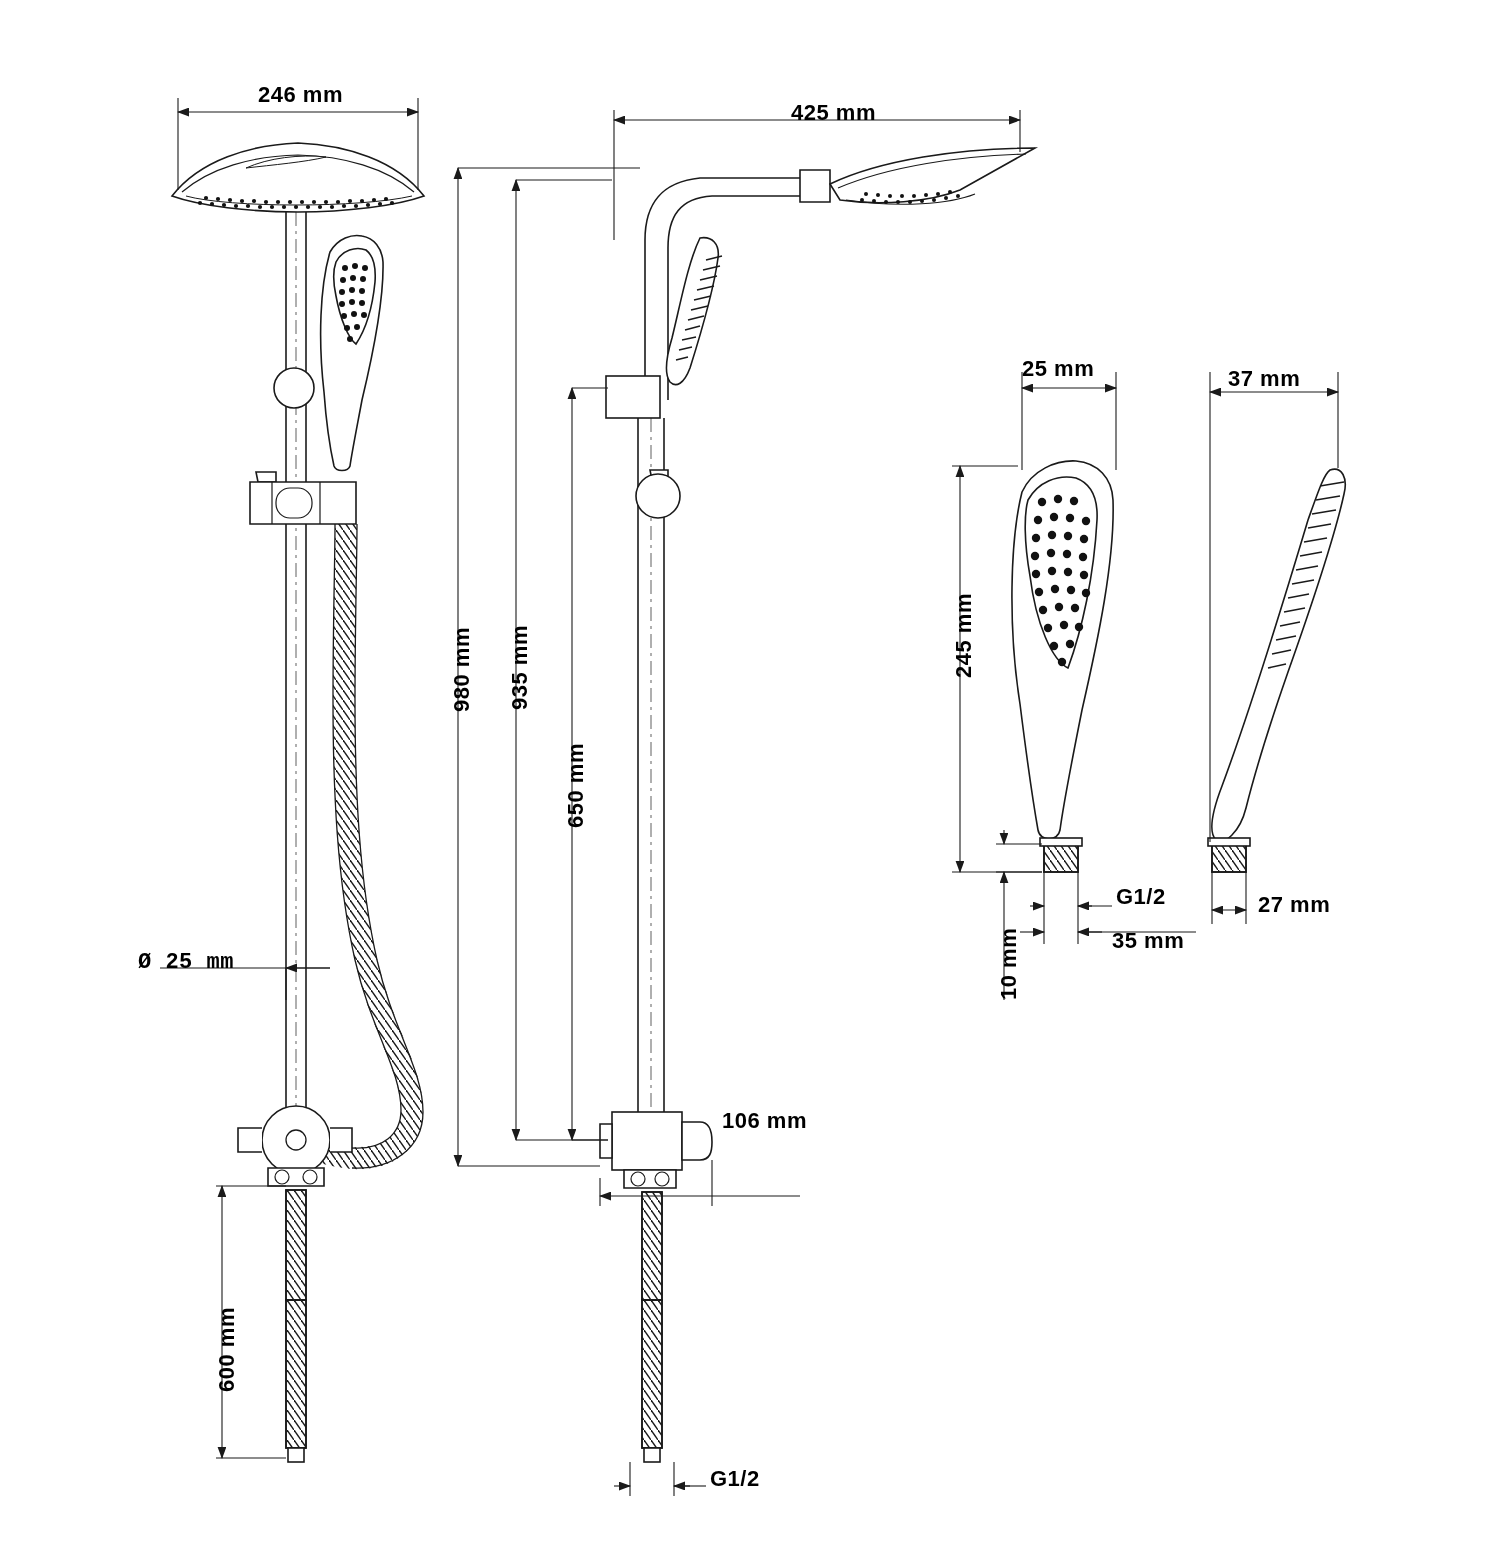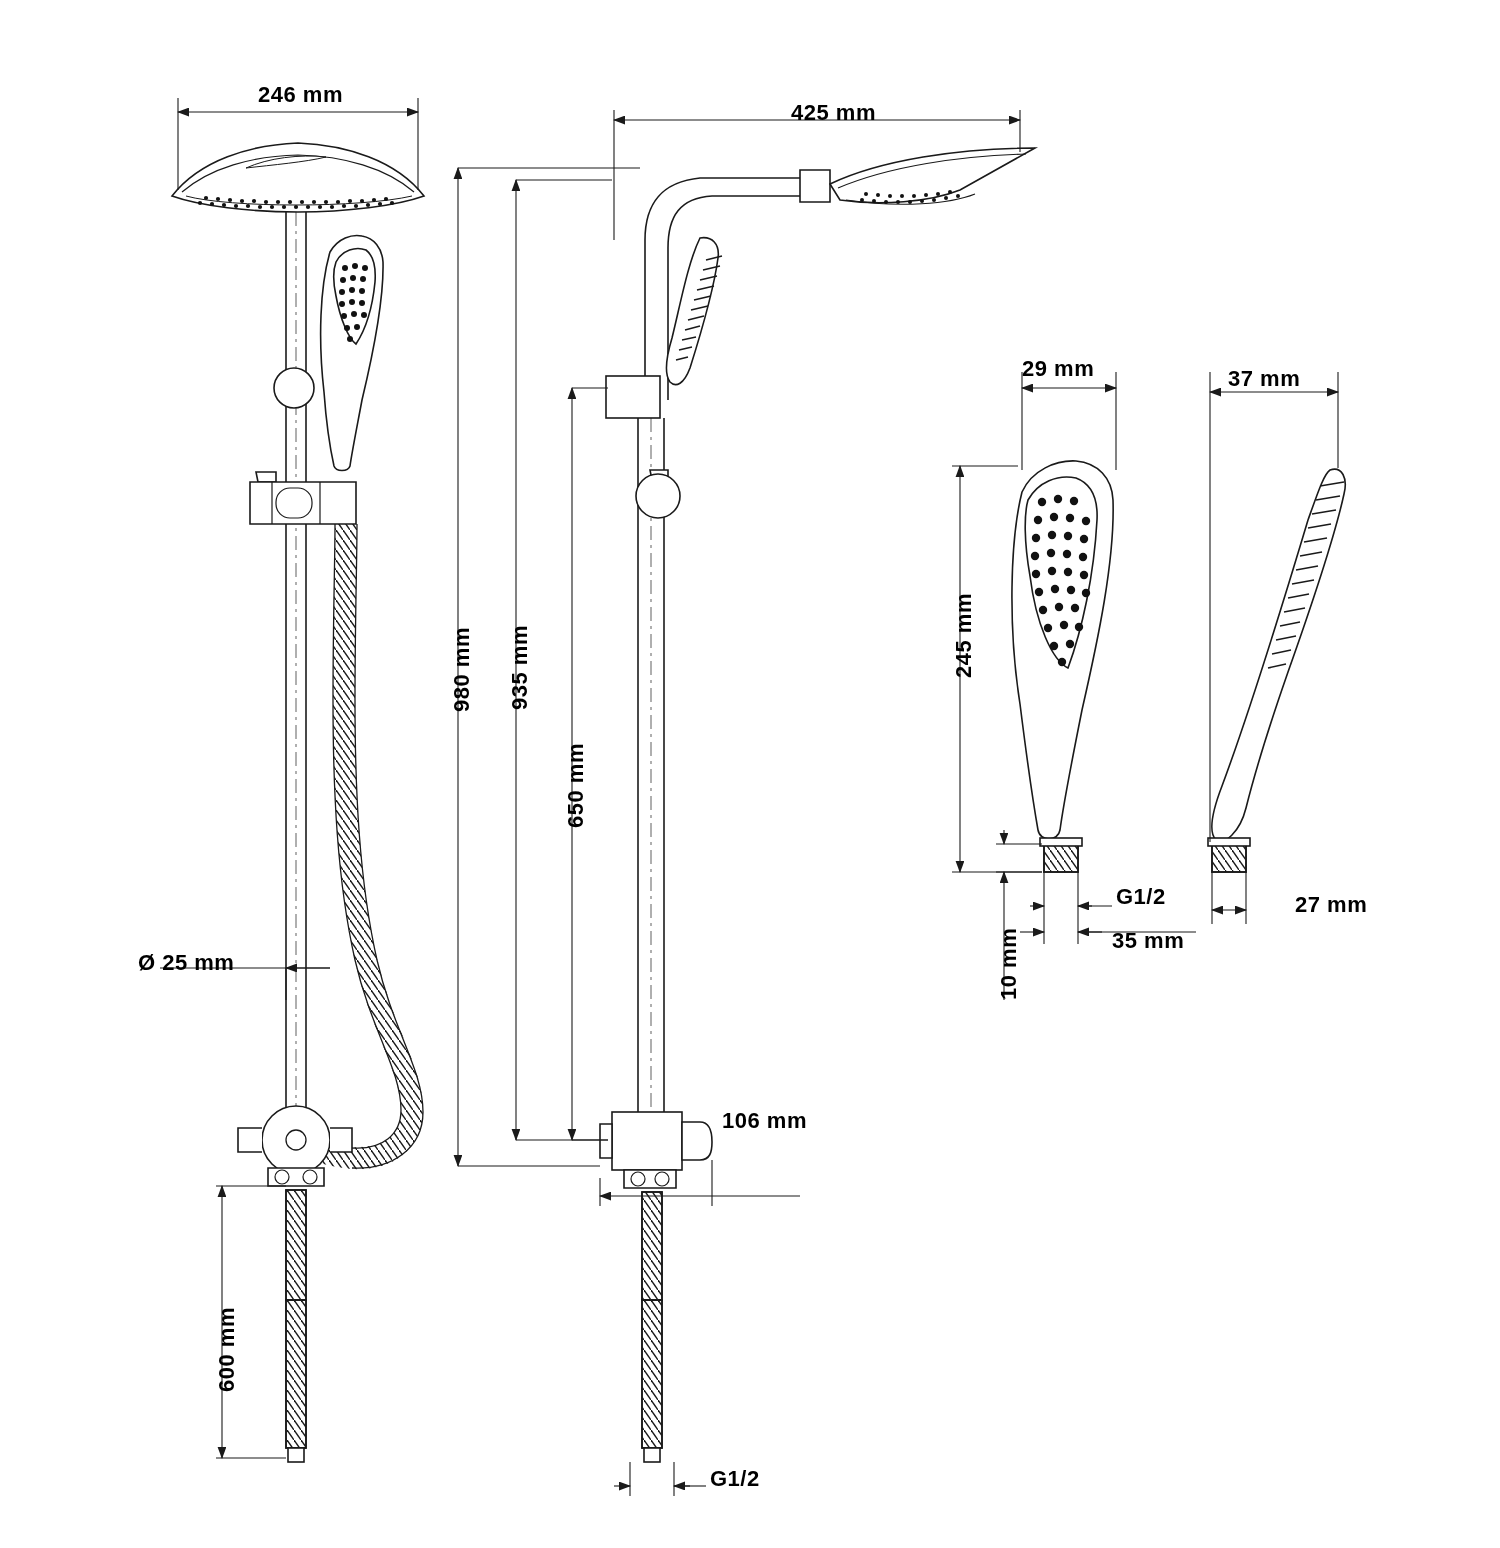--- a/index.html
+++ b/index.html
@@ -355,22 +355,22 @@
   </g>
   </g>
 </svg>
 
 <div class="dimlabel" style="left:258px;top:82px;text-align:right;">246 mm</div>
 <div class="dimlabel" style="left:791px;top:100px;">425 mm</div>
 <div class="dimlabel vert" style="left:449px;top:712px;">980 mm</div>
 <div class="dimlabel vert" style="left:507px;top:710px;">935 mm</div>
 <div class="dimlabel vert" style="left:563px;top:828px;">650 mm</div>
 <div class="dimlabel vert" style="left:214px;top:1392px;">600 mm</div>
-<div class="dimlabel" style="left:138px;top:950px;">Ø 25 mm</div>
+<div class="dimlabel" style="left:138px;top:950px;font-family:Liberation Mono, monospace;">Ø 25 mm</div>
 <div class="dimlabel" style="left:722px;top:1108px;">106 mm</div>
 <div class="dimlabel" style="left:710px;top:1466px;">G1/2</div>
-<div class="dimlabel" style="left:1022px;top:356px;">29 mm</div>
+<div class="dimlabel" style="left:1022px;top:356px;">25 mm</div>
 <div class="dimlabel vert" style="left:951px;top:678px;">245 mm</div>
 <div class="dimlabel vert" style="left:996px;top:1000px;">10 mm</div>
 <div class="dimlabel" style="left:1112px;top:928px;text-align:right;">35 mm</div>
 <div class="dimlabel" style="left:1116px;top:884px;">G1/2</div>
 <div class="dimlabel" style="left:1228px;top:366px;">37 mm</div>
-<div class="dimlabel" style="left:1295px;top:892px;">27 mm</div>
+<div class="dimlabel" style="left:1258px;top:892px;">27 mm</div>
 
 </body></html>

